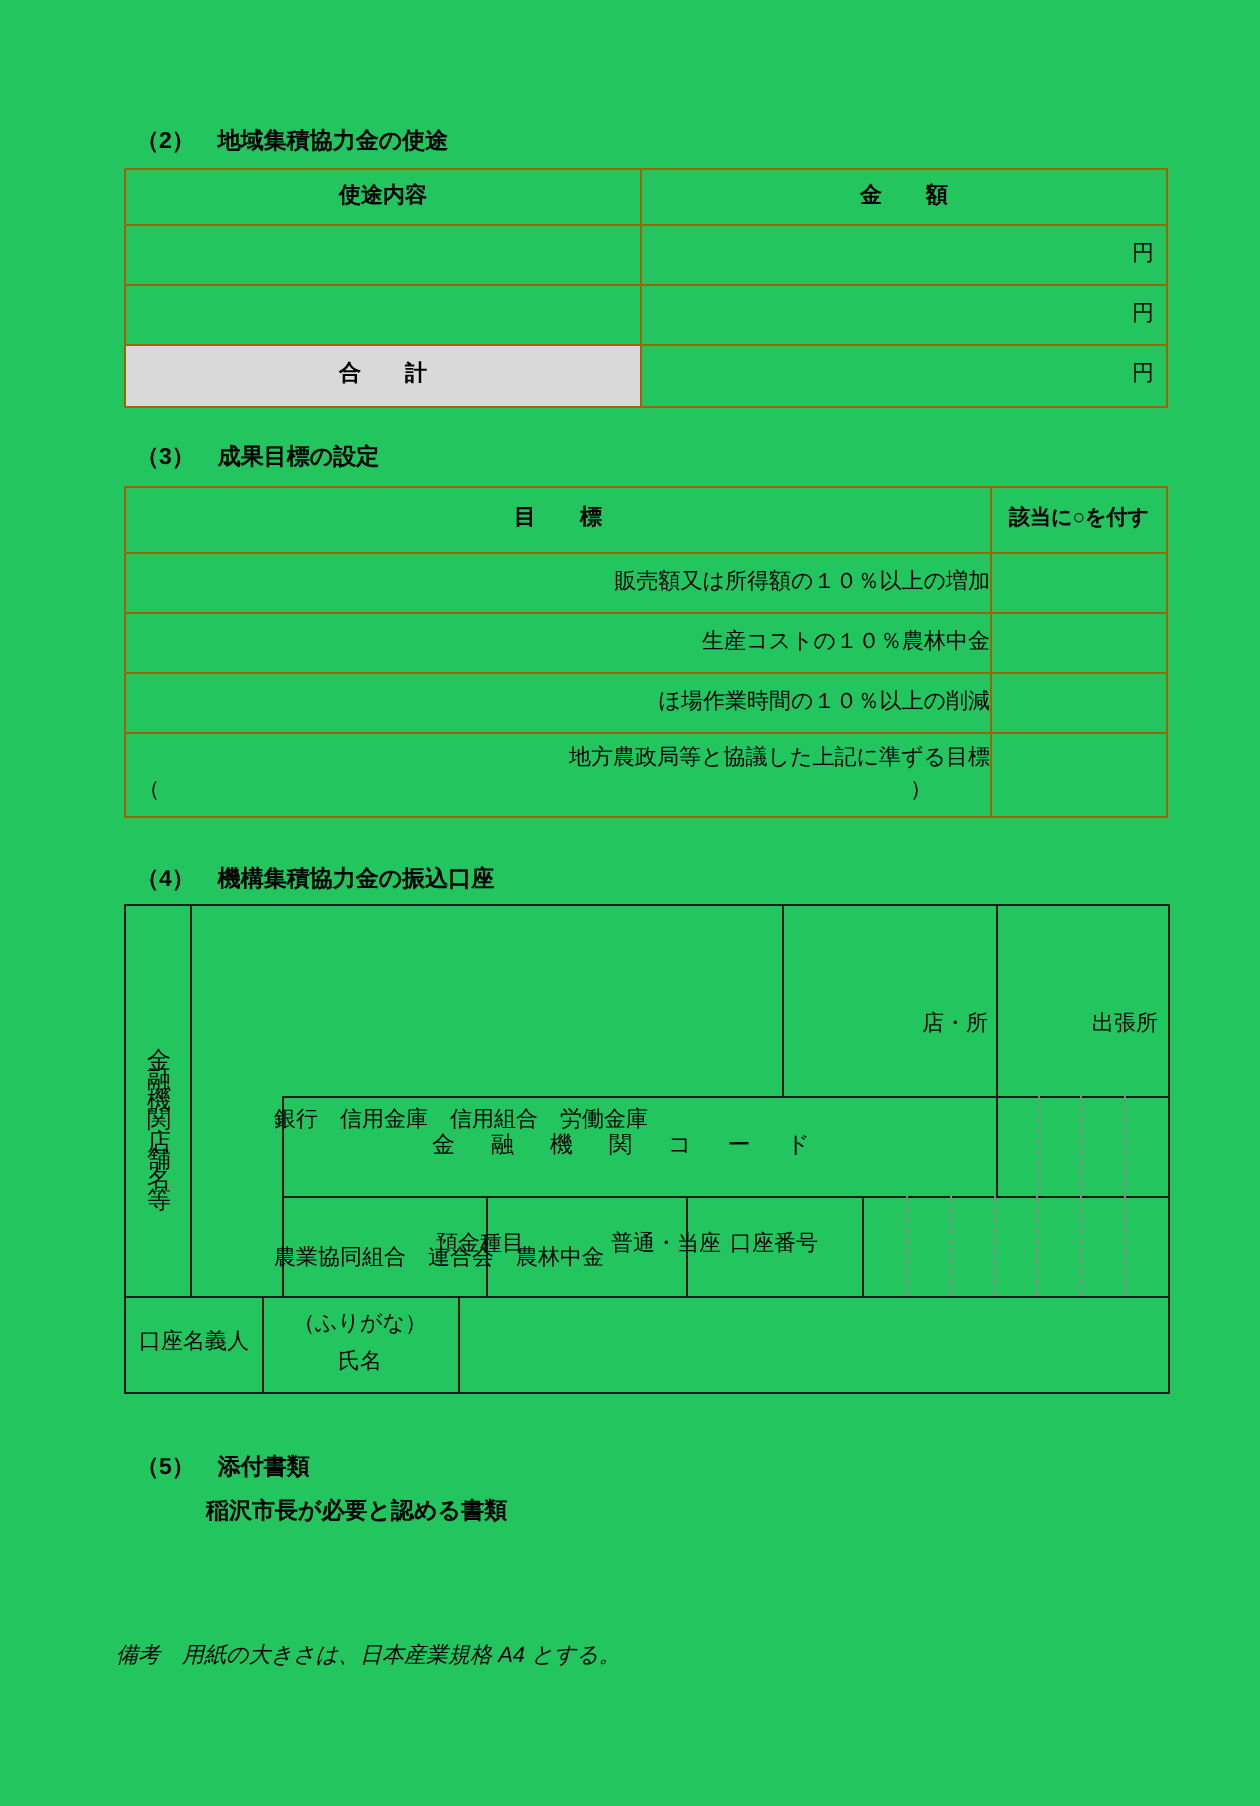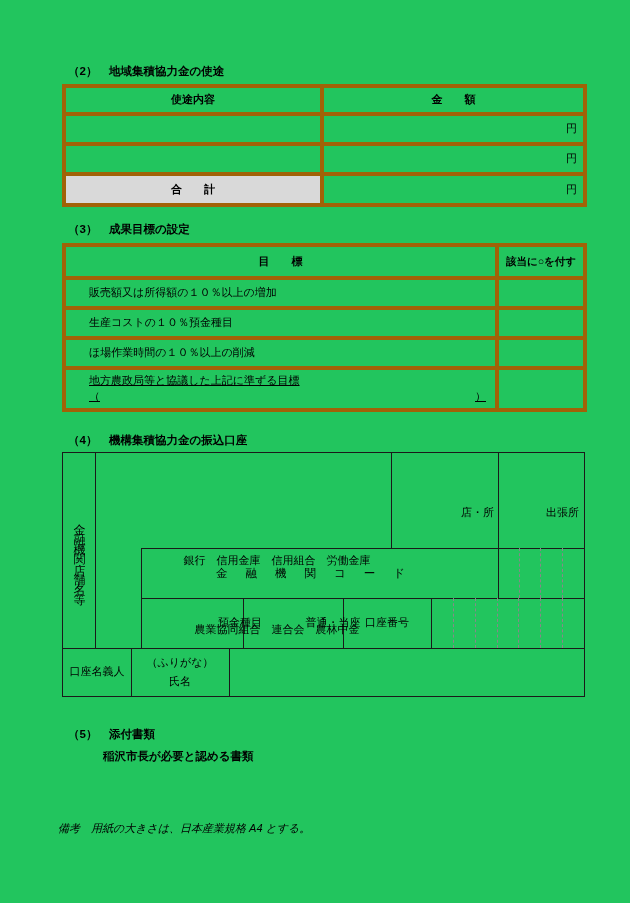--- a/index.html
+++ b/index.html
@@ -1,37 +1,37 @@
 <!DOCTYPE html>
 <html><head>
 <meta charset="utf-8">
 <style>
   html,body{margin:0;padding:0;background:#ffffff;}
   body{width:630px;height:903px;font-family:"Liberation Sans",sans-serif;color:#000;}
   .page{position:relative;width:630px;height:903px;background:#22c55e;overflow:hidden;font-size:11px;line-height:1.25;}
   .heading{position:absolute;font-weight:bold;font-size:11.5px;white-space:pre;}
   .plain{position:absolute;font-size:11px;white-space:pre;}
   table{position:absolute;border-collapse:collapse;table-layout:fixed;}
-  td,th{border:4px solid #a16207;font-size:11px;padding:0;vertical-align:middle;overflow:hidden;}
+  td,th{border:1px solid #a16207;font-size:11px;padding:0;vertical-align:middle;overflow:hidden;}
   th{font-weight:bold;text-align:center;}
   .t2{left:62px;top:84px;width:521px;}
   .t3{left:62px;top:243px;width:521px;}
   .unit-cell{text-align:right;padding-right:6px;}
   .total-cell{background:#d9d9d9;text-align:center;font-weight:bold;}
-  .goal-cell{text-align:left;padding-left:23px;}
+  .goal-cell{text-align:right;padding-left:6px;}
   .mark-header{font-size:10.5px;text-align:center;font-weight:bold;padding:0 1px;}
   .paren-row{display:flex;justify-content:space-between;width:397px;margin-top:2px;}
   
   .acct{position:absolute;left:62px;top:452px;width:521px;height:243px;border:1px solid #1a1a1a;box-sizing:content-box;}
   .vline{position:absolute;width:0;border-left:1px solid #1a1a1a;}
   .hline{position:absolute;height:0;border-top:1px solid #1a1a1a;}
   .vdash{position:absolute;width:0;border-left:1px dashed #888;}
   .cellflex{position:absolute;display:flex;align-items:center;justify-content:center;text-align:center;}
   .side-label{position:absolute;left:0;top:0;width:32px;height:195px;display:flex;align-items:center;justify-content:center;writing-mode:vertical-rl;text-orientation:upright;letter-spacing:10px;font-size:12px;padding-top:6px;box-sizing:border-box;}
-  .bank-lines{position:absolute;left:74px;top:50px;width:280px;text-align:center;line-height:23px;white-space:pre;}
+  .bank-lines{position:absolute;left:74px;top:50px;width:280px;line-height:23px;white-space:pre;}
   .branch{position:absolute;left:328px;top:53px;width:107px;text-align:right;padding-right:4px;box-sizing:border-box;}
   .subbranch{position:absolute;left:435px;top:53px;width:86px;text-align:right;padding-right:5px;box-sizing:border-box;}
   .bankcode{left:78px;top:95px;width:357px;height:50px;letter-spacing:18px;box-sizing:border-box;font-size:11.5px;}
   .deposit-label{left:78px;top:145px;width:102px;height:50px;padding-left:48px;}
   .deposit-opts{left:180px;top:145px;width:100px;height:50px;padding-left:40px;}
   .acct-no{left:280px;top:145px;width:88px;height:50px;}
   .holder{left:0;top:195px;width:68px;height:48px;}
   .furigana{position:absolute;left:68px;top:195px;width:98px;height:48px;display:flex;flex-direction:column;align-items:center;justify-content:center;line-height:19px;text-align:center;}
 </style>
 </head>
@@ -76,28 +76,28 @@
     <tbody>
         <tr style="height:33px;">
       <th>目　　標</th>
       <th class="mark-header">該当に○を付す</th>
     </tr>
     <tr style="height:30px;">
       <td class="goal-cell">販売額又は所得額の１０％以上の増加</td>
       <td></td>
     </tr>
     <tr style="height:30px;">
-      <td class="goal-cell">生産コストの１０％預金種目</td>
+      <td class="goal-cell">生産コストの１０％農林中金</td>
       <td></td>
     </tr>
     <tr style="height:30px;margin-top:28px;">
       <td class="goal-cell">ほ場作業時間の１０％以上の削減</td>
       <td></td>
     </tr>
-    <tr style="height:42px;text-decoration:underline;">
+    <tr style="height:42px;">
       <td class="goal-cell">
         <div>地方農政局等と協議した上記に準ずる目標</div>
         <div class="paren-row">
           <span>（</span>
           <span>）</span>
         </div>
       </td>
       <td></td>
     </tr>
   </tbody>

